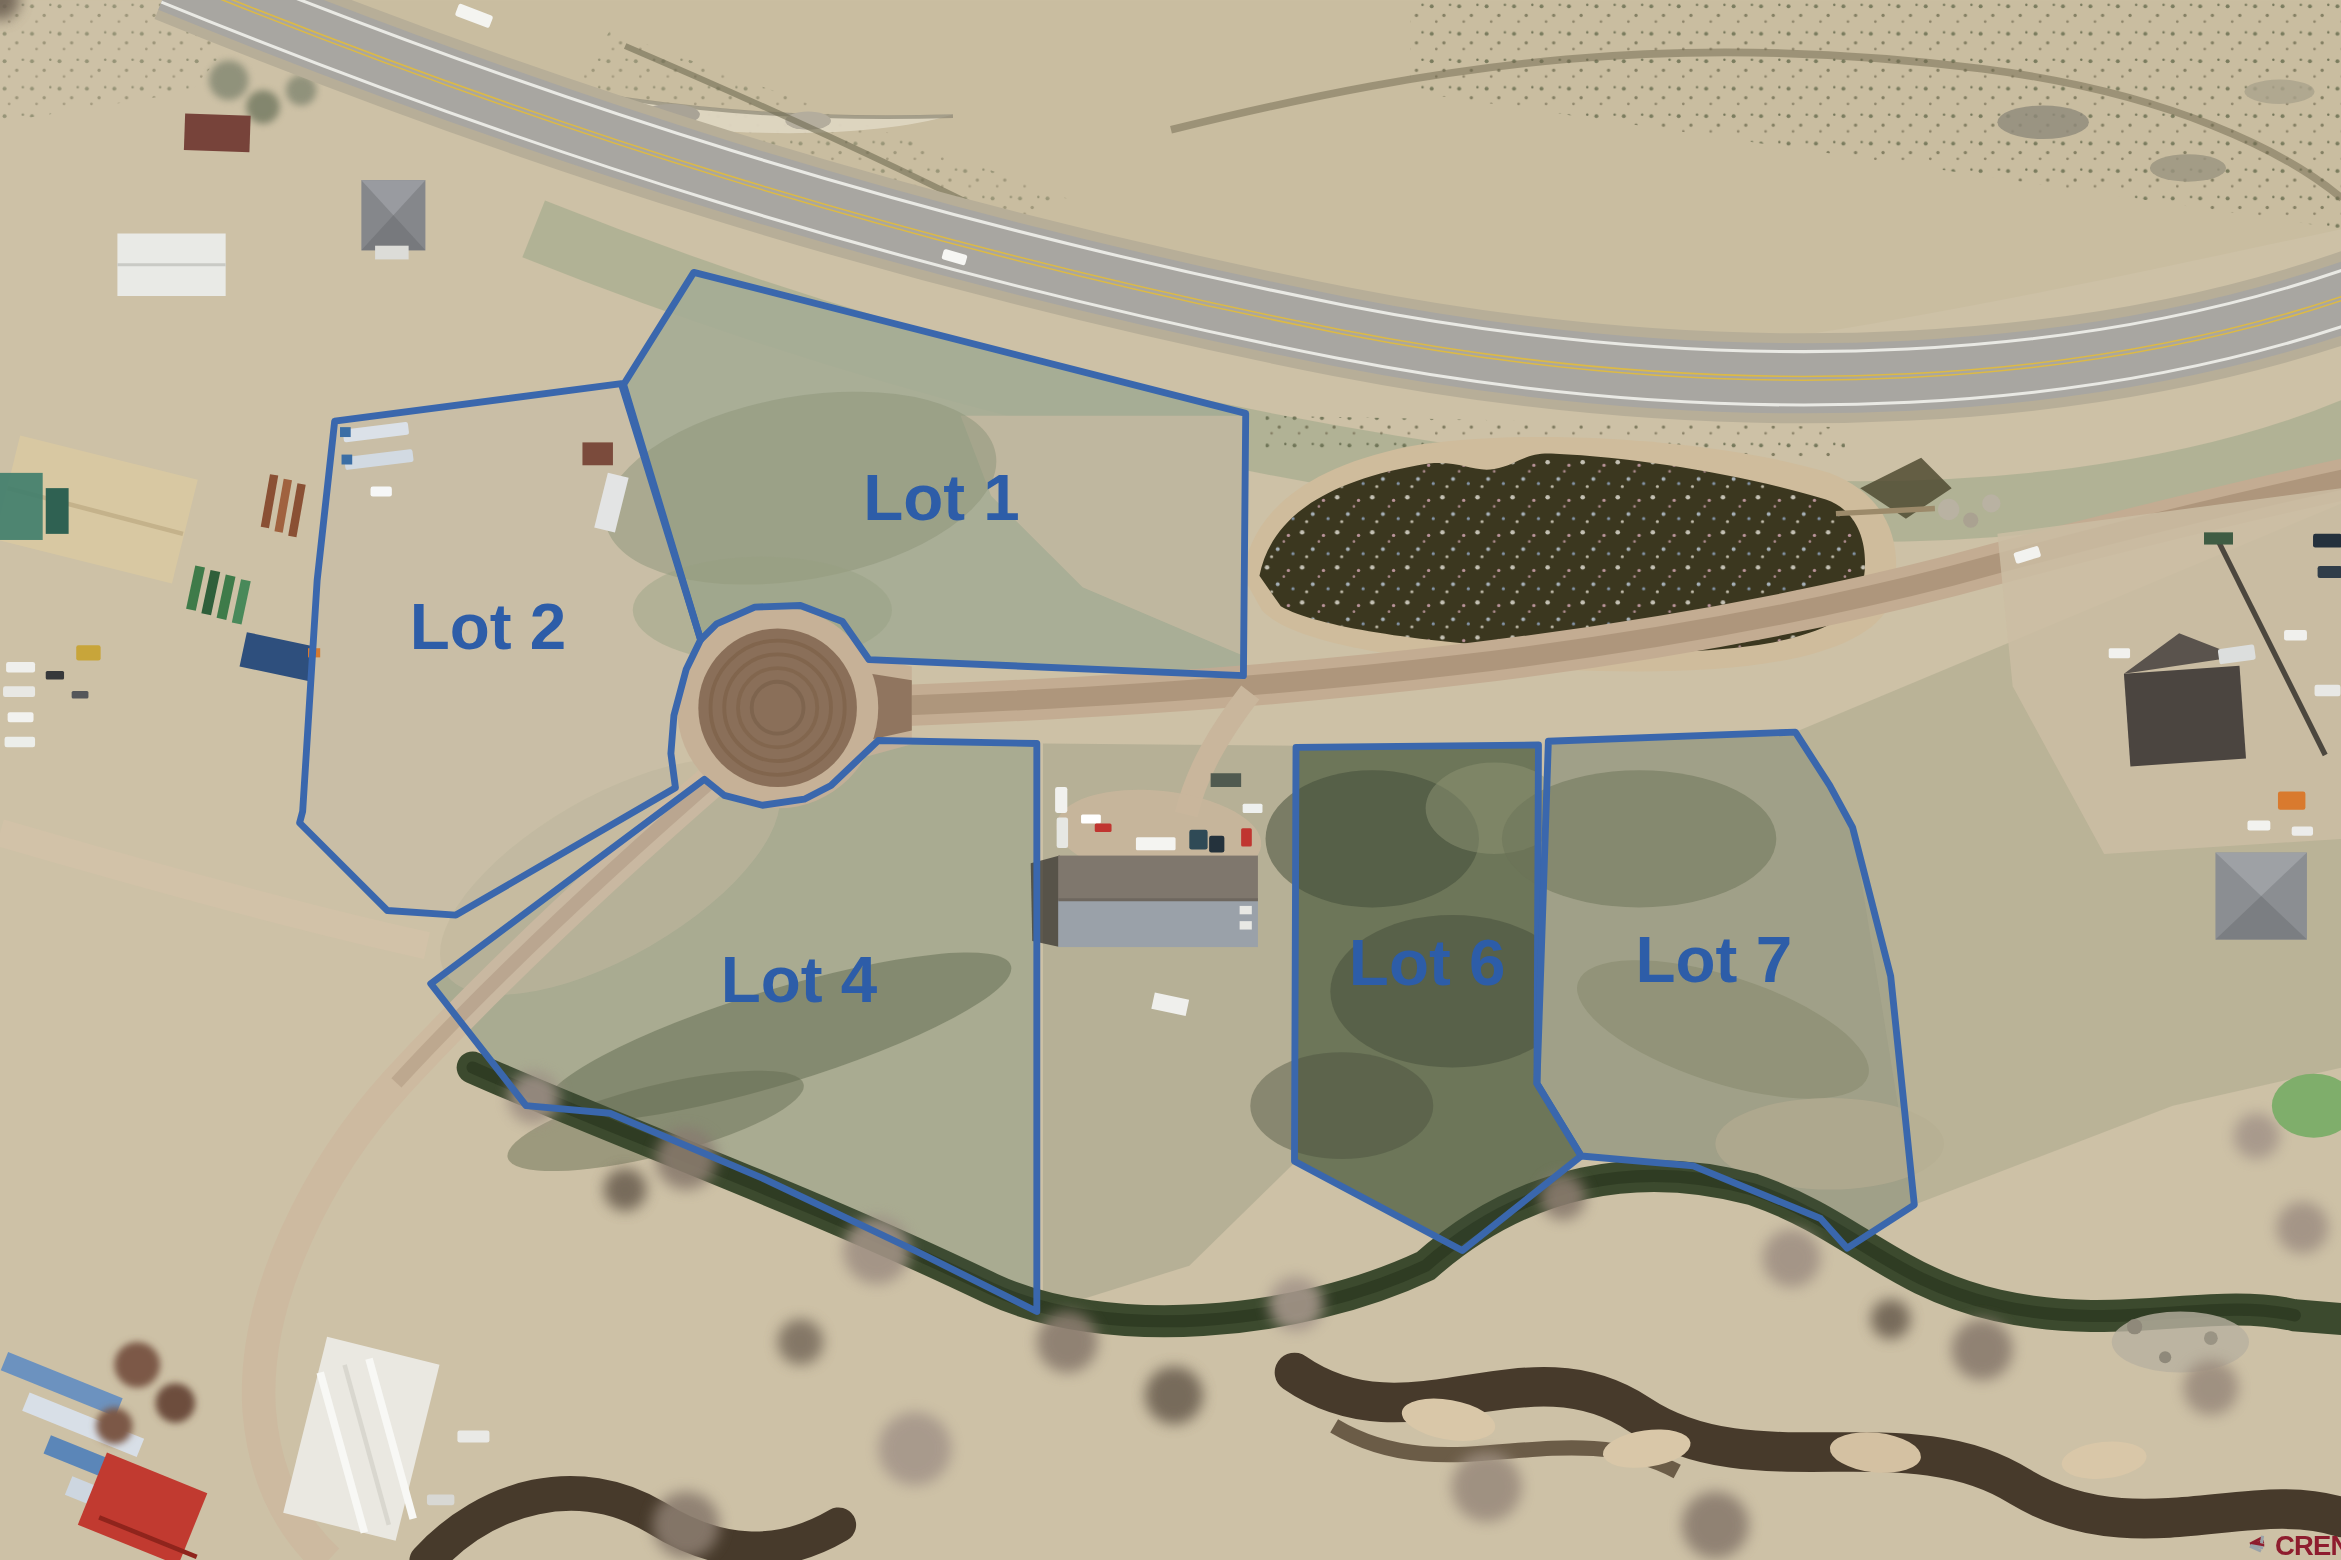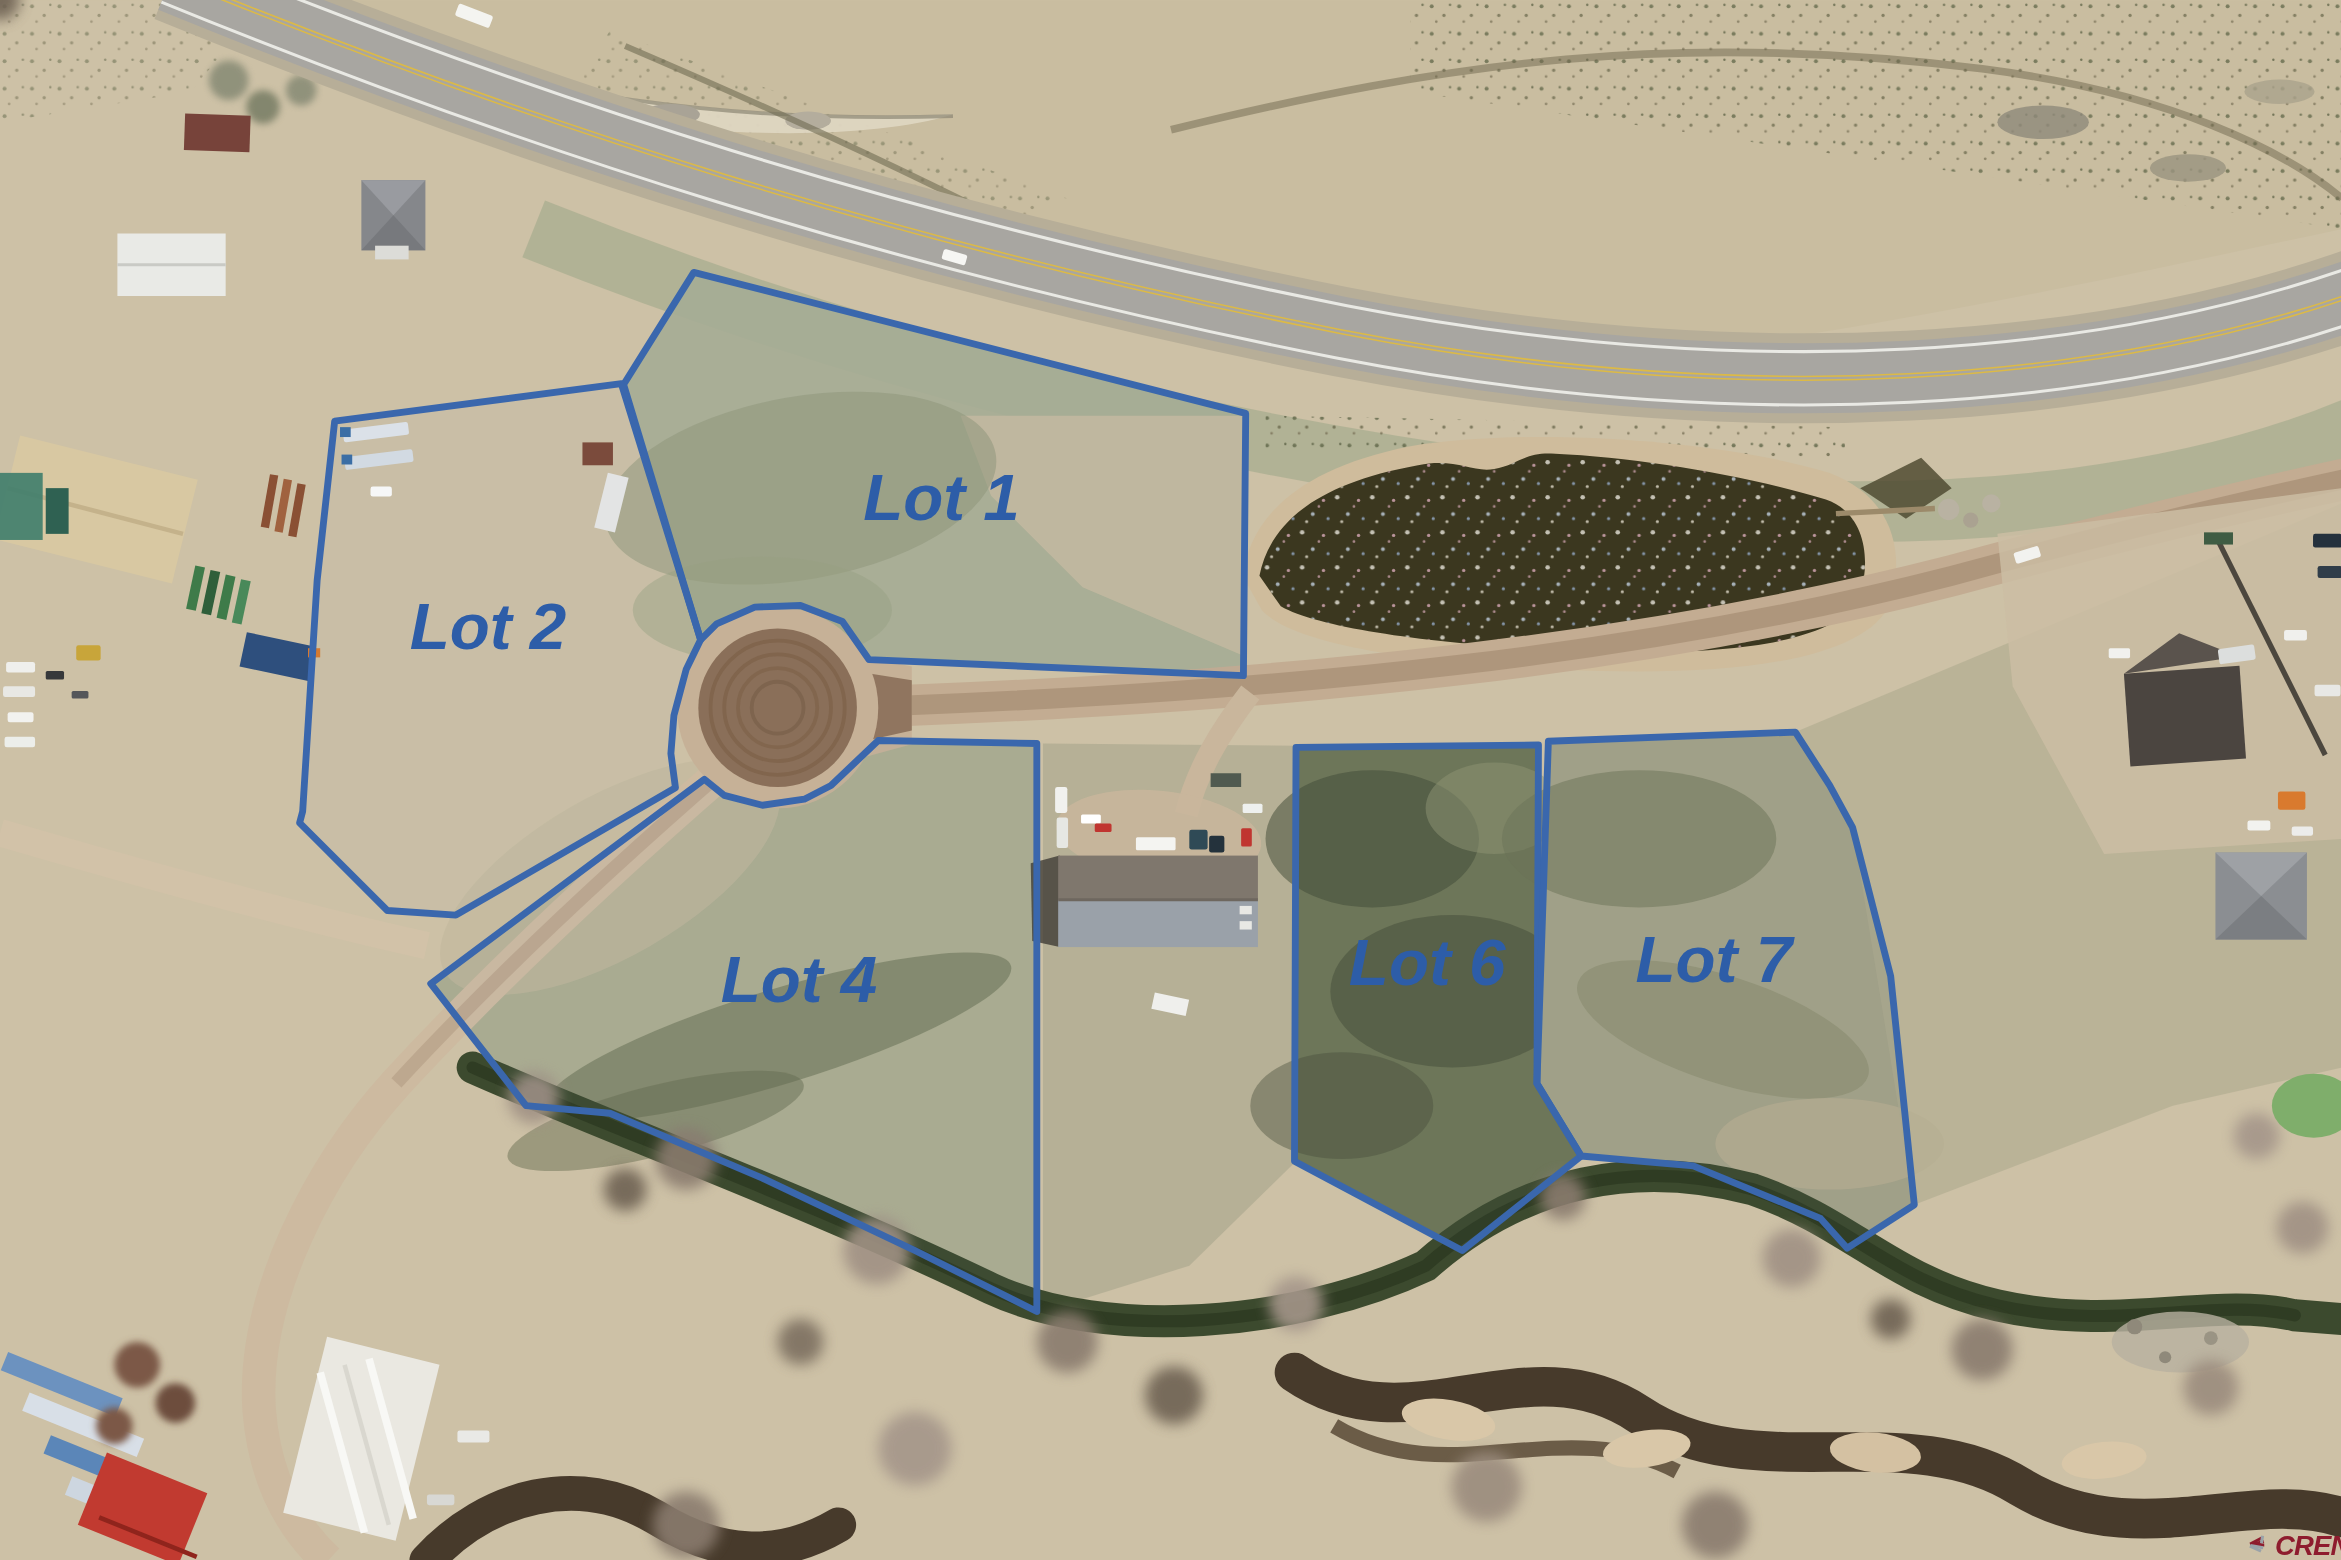--- a/index.html
+++ b/index.html
@@ -1,17 +1,17 @@
 <!DOCTYPE html>
 <html style="font-size:12.2px"><head>
 <meta charset="utf-8">
 <style>
   html,body{margin:0;padding:0;background:#222;}
   .stage{position:relative;width:2342px;height:1561px;overflow:hidden;background:#cdc1a6;
-         font-family:"Liberation Sans",sans-serif;font-style:italic;}
+         font-family:"Liberation Sans",sans-serif;}
   svg{position:absolute;left:0;top:0;display:block;}
   .lot-poly{fill:rgba(80,120,180,0.03);}
   .lot-label{font-family:"Liberation Sans",sans-serif;font-weight:bold;text-anchor:middle;}
   .cren-text{font-family:"Liberation Sans",sans-serif;font-weight:bold;letter-spacing:-1px;}
 </style>
 </head>
 <body>
 
 <div class="stage">
 <svg width="2342" height="1561" viewBox="0 0 3072 2047">

